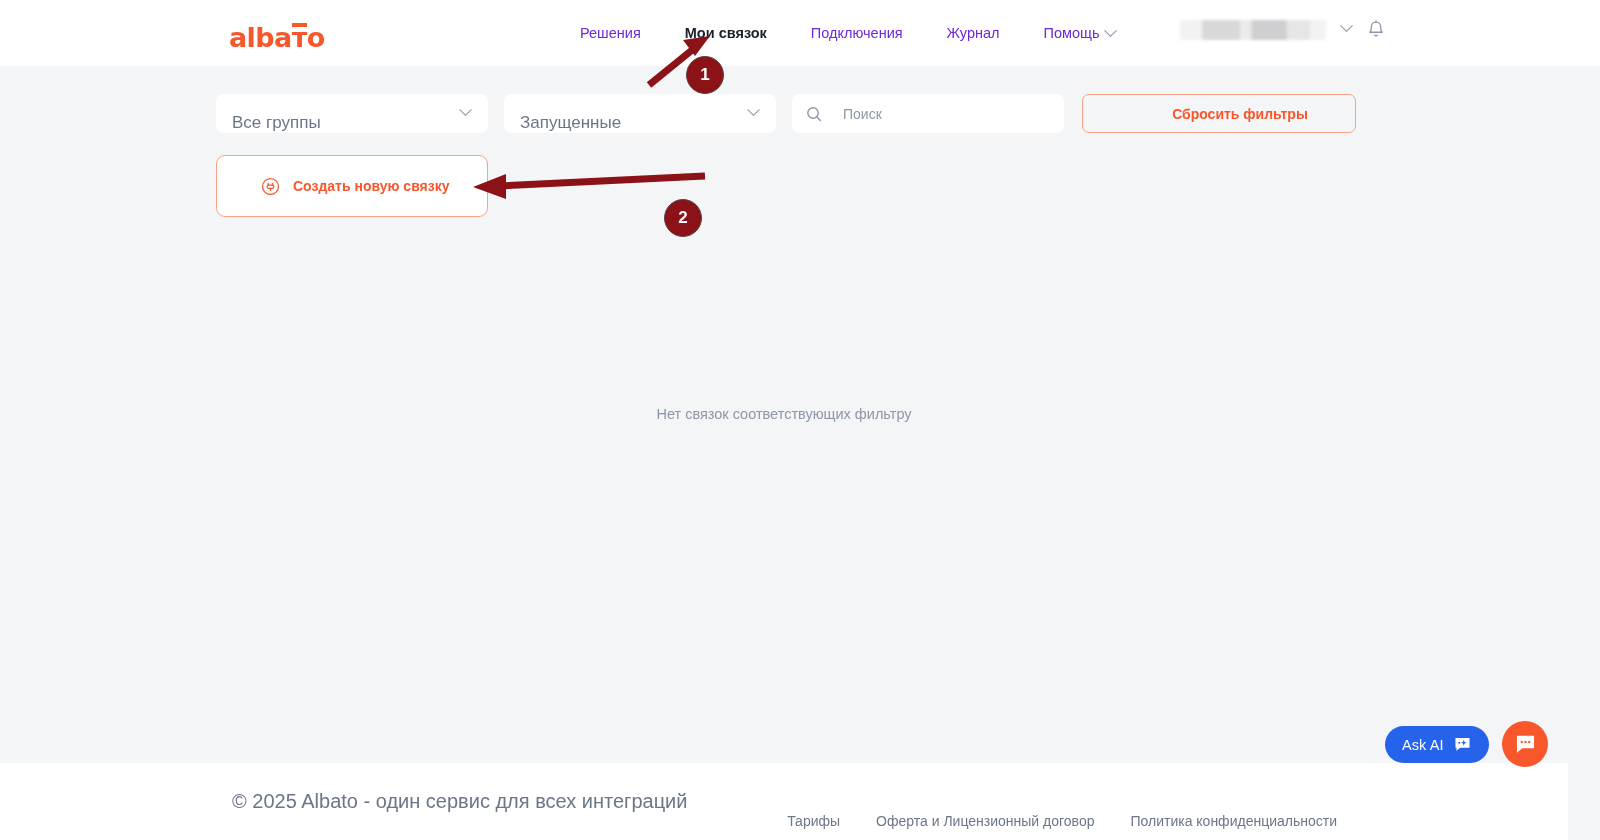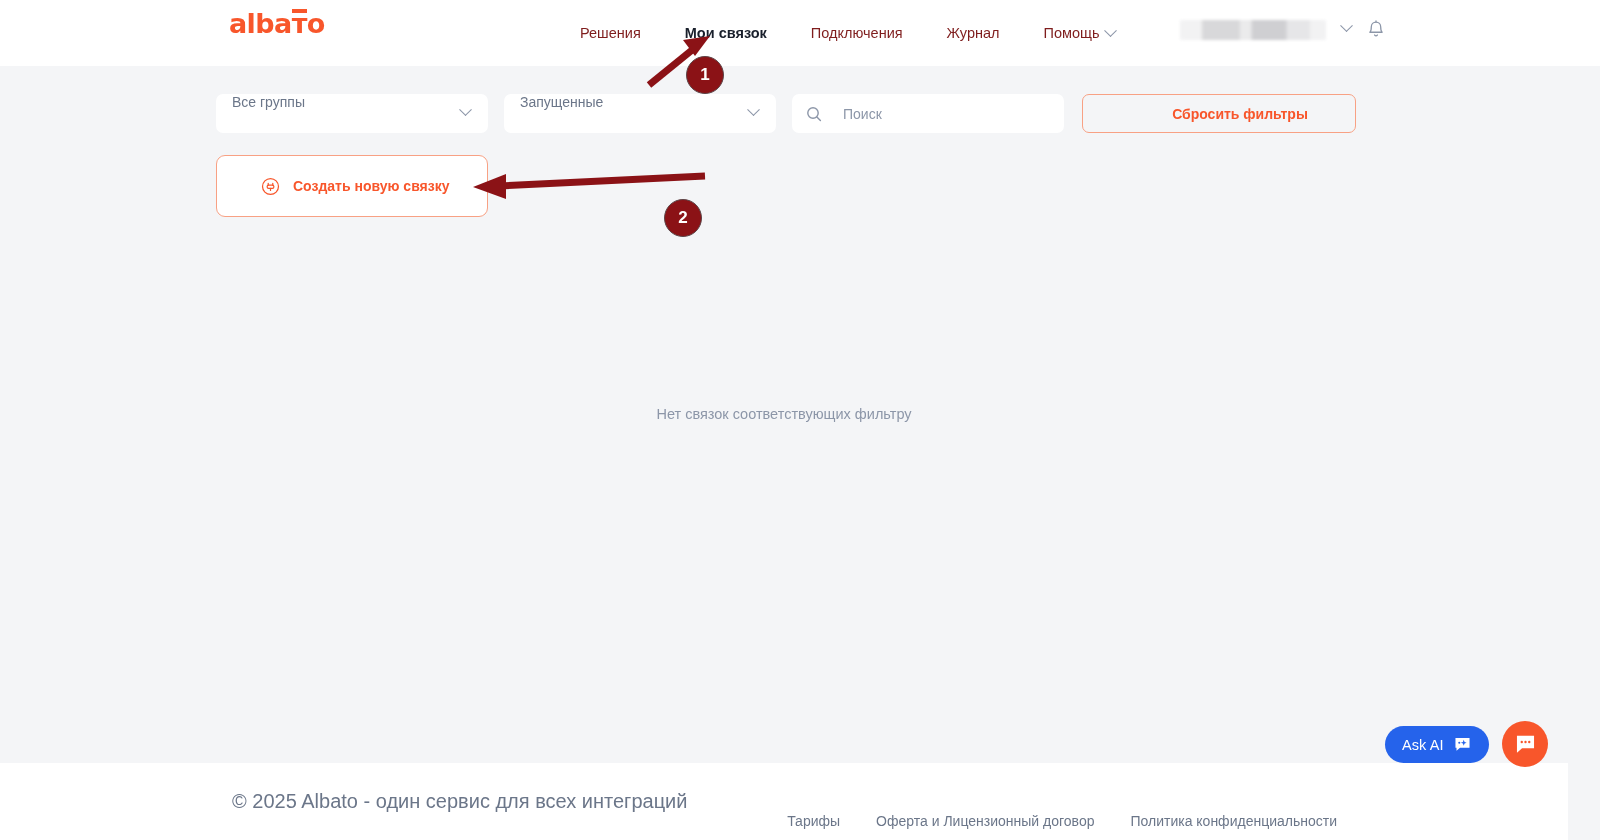--- a/index.html
+++ b/index.html
@@ -22,21 +22,21 @@
     background: #ffffff;
     display: flex;
     align-items: center;
     position: relative;
     z-index: 5;
   }
 
   .logo {
     position: absolute;
     left: 229px;
-    top: 10px;
+    top: 24px;
     font-size: 27px;
     font-weight: 700;
     color: #f8562b;
     letter-spacing: -0.6px;
     line-height: 1;
     font-family: "DejaVu Sans", sans-serif;
   }
   .logo .bar-t {
     position: relative;
     display: inline-block;
@@ -55,21 +55,21 @@
     position: absolute;
     left: 580px;
     top: 0;
     height: 66px;
     display: flex;
     align-items: center;
     gap: 44px;
   }
   .nav-item {
     font-size: 14.5px;
-    color: #7f1d1d;
+    color: #6d28d9;
     cursor: pointer;
     white-space: nowrap;
     display: flex;
     align-items: center;
     gap: 6px;
   }
   .nav-item.active {
     font-weight: 700;
     color: #1a202c;
   }
@@ -119,23 +119,23 @@
     align-items: center;
     gap: 0;
   }
 
   .select-box {
     width: 272px;
     height: 39px;
     background: #fff;
     border-radius: 7px;
     display: flex;
-    align-items: flex-start;
+    align-items: flex-end;
     padding: 0 16px;
-    font-size: 14px;
+    font-size: 17px;
     color: #6b7689;
     cursor: pointer;
     position: relative;
   }
   .select-box .chev {
     position: absolute;
     right: 18px;
     top: 14px;
   }
 

